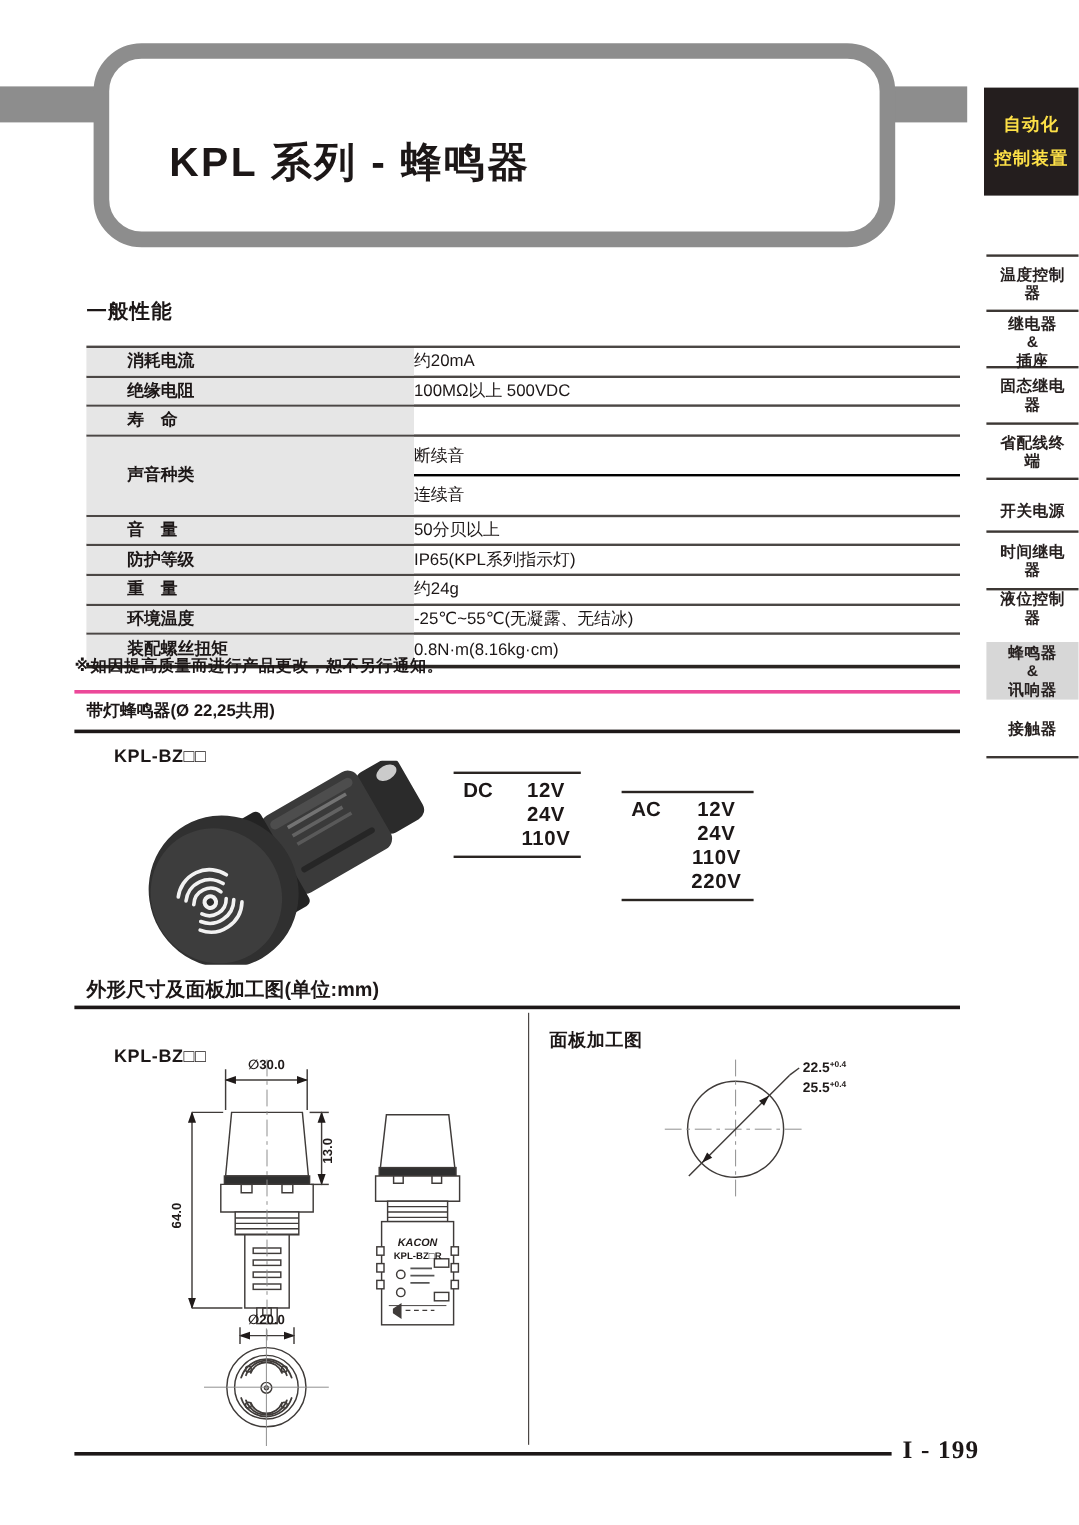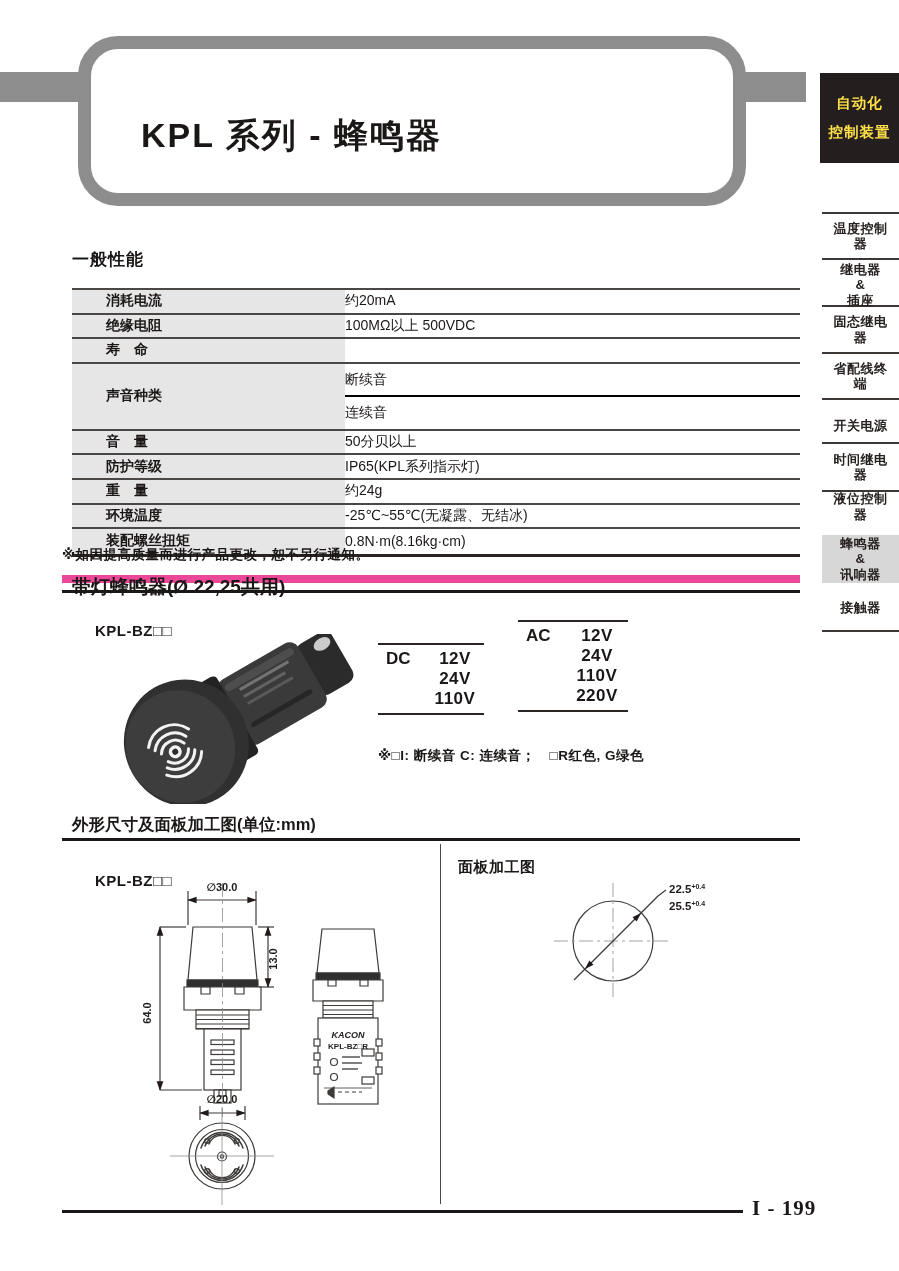--- a/index.html
+++ b/index.html
@@ -33,23 +33,23 @@
   .trow.double{height:67px}
   .tlabel{width:273px;background:var(--label-col-bg,#e6e6e6);display:flex;align-items:center;
           padding-left:34px;font-weight:700;font-size:14px}
   .tval{flex:1;display:flex;align-items:center;font-size:14px;font-weight:500}
   .vstack{flex:1;display:flex;flex-direction:column}
   .vstack .tval{height:24.6px}
   .vstack .tval.mid{border-bottom:2px solid #000000}
   .note{font-size:13.5px;font-weight:700;letter-spacing:.5px}
 
   
-  .bandhead{top:575px;left:62px;width:738px;height:18px;border-top:8px solid #ec4899;
+  .bandhead{top:575px;left:62px;width:738px;height:36px;border-top:3px solid #ec4899;
             border-bottom:3px solid #1d1818;display:flex;align-items:center;padding-left:10px;
-            font-size:19px;font-weight:800}
+            font-size:14px;font-weight:800}
   .code{font-size:15px;font-weight:700;letter-spacing:.5px}
   .vgroup{border-top:2px solid #2a2522;border-bottom:2px solid #2a2522;padding:4px 0}
   .vrow{display:flex;height:20px;font-size:17px;font-weight:600;align-items:center}
   .vlab{width:48px;padding-left:8px}
   .vopt{flex:1;text-align:center;letter-spacing:.5px}
   .ordernote{font-size:13.5px;font-weight:700;letter-spacing:.5px}
 
   
   .h-dim{font-size:16.5px;font-weight:800}
   .thick-rule{background:#1d1818}
@@ -205,40 +205,39 @@
     <div class="vrow">
       <span class="vlab"></span>
         <span class="vopt">24V</span>
     </div>
     <div class="vrow">
       <span class="vlab"></span>
         <span class="vopt">110V</span>
     </div>
   </div>
 
-  <div class="abs vgroup" style="top:620px;left:518px;width:110px">
+  <div class="abs vgroup" style="top:659px;left:518px;width:110px">
     <div class="vrow">
       <span class="vlab">AC</span>
       <span class="vopt">12V</span>
     </div>
     <div class="vrow">
       <span class="vlab"></span>
         <span class="vopt">24V</span>
     </div>
     <div class="vrow">
       <span class="vlab"></span>
         <span class="vopt">110V</span>
     </div>
     <div class="vrow">
       <span class="vlab"></span>
         <span class="vopt">220V</span>
     </div>
   </div>
 
-  <div class="abs ordernote" style="top:747px;left:378px">※□I: 断续音 C: 连续音；　□R红色, G绿色</div>
 
   <div class="abs h-dim" style="top:814px;left:72px">外形尺寸及面板加工图(单位:mm)</div>
   <div class="abs thick-rule" style="top:838px;left:62px;width:738px;height:3px"></div>
   <div class="abs divider"></div>
 
   <div class="abs panel-label" style="top:872px;left:95px">KPL-BZ□□</div>
   <div class="abs panel-label" style="top:858px;left:458px">面板加工图</div>
 
   <svg class="abs" style="top:841px;left:62px" width="738" height="367" viewBox="0 0 738 367">
     <defs>

